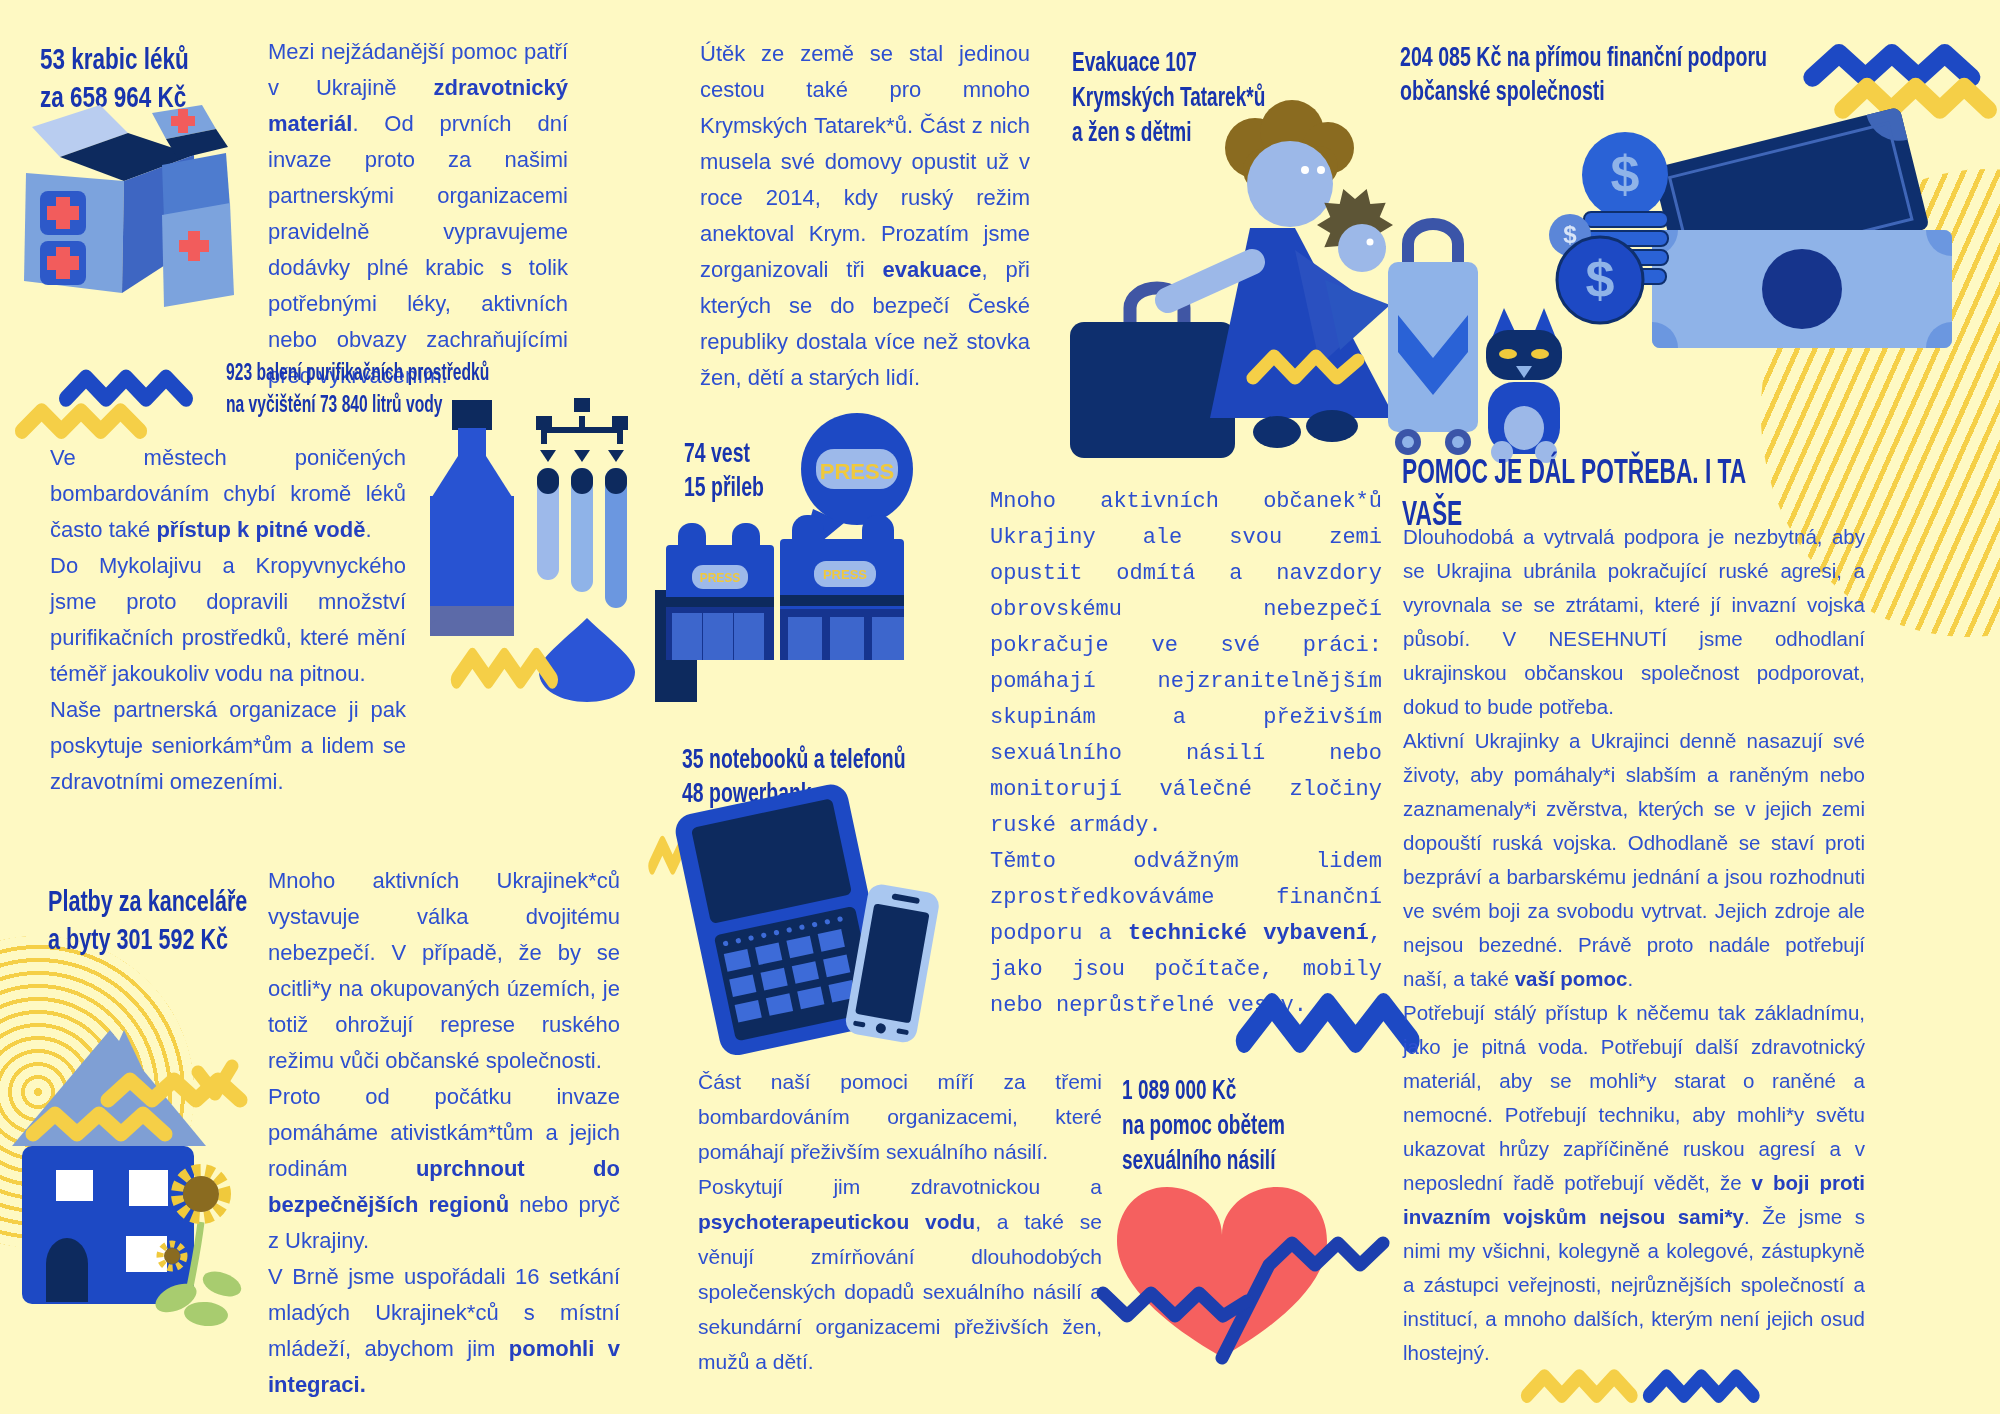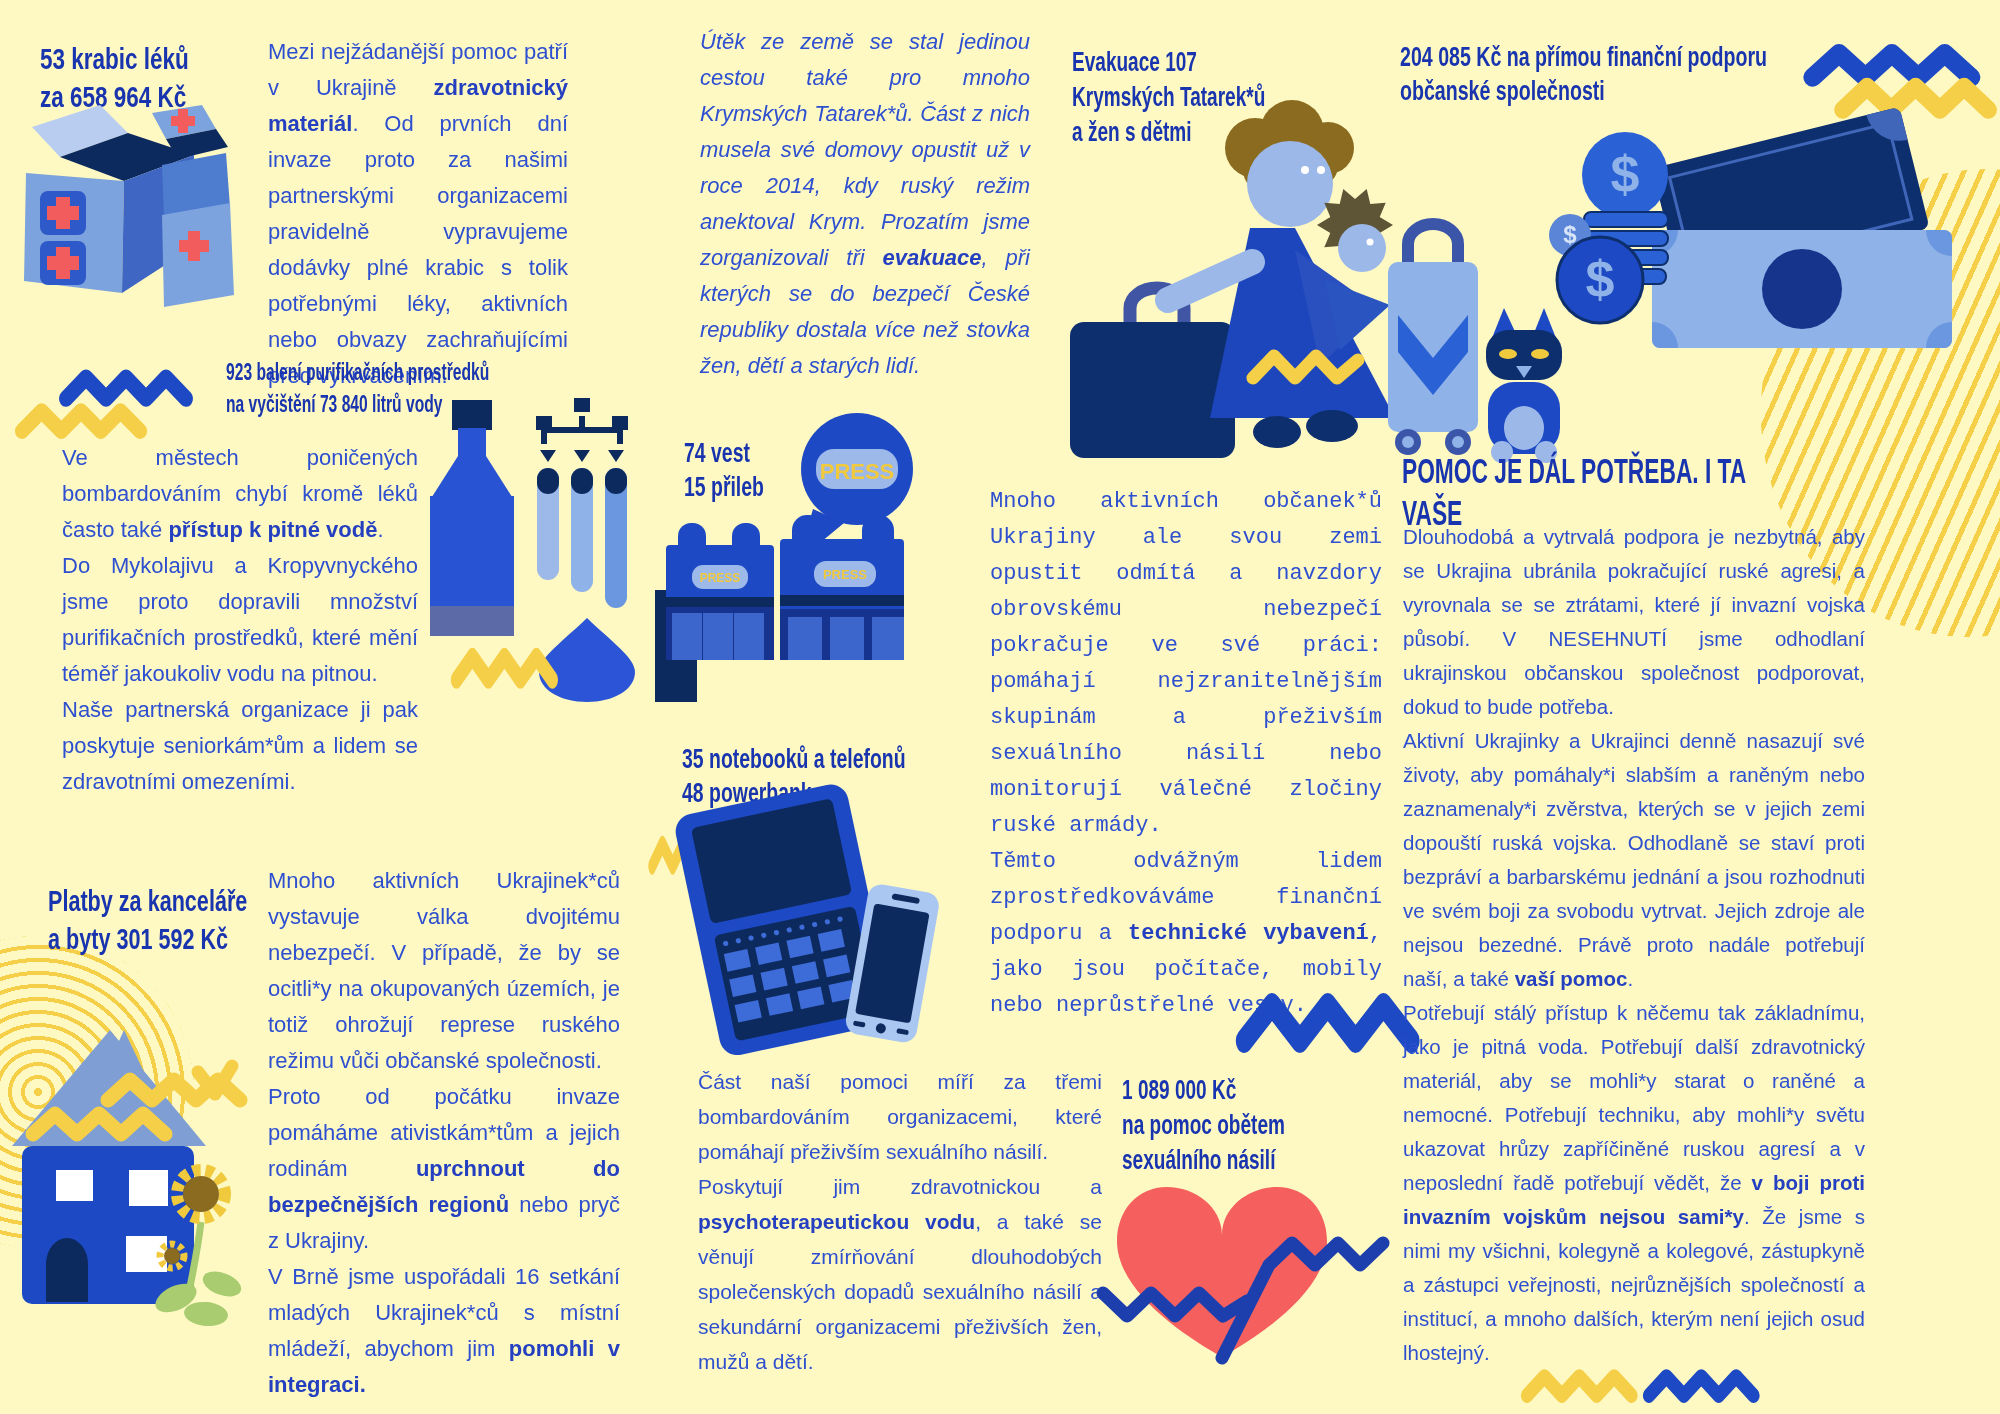--- a/index.html
+++ b/index.html
@@ -56,21 +56,21 @@
   <svg class="zz" style="left:58px;top:366px;color:#1d49c4;" width="140" height="42" viewBox="0 0 140 36" preserveAspectRatio="none">
     <polyline points="8,28 28,10 48,28 68,10 88,28 108,10 128,28" fill="none" stroke="currentColor" stroke-width="14" stroke-linecap="round" stroke-linejoin="round"></polyline>
   </svg>
   <svg class="zz" style="left:14px;top:400px;color:#f5cf47;" width="138" height="40" viewBox="0 0 140 36" preserveAspectRatio="none">
     <polyline points="8,28 28,10 48,28 68,10 88,28 108,10 128,28" fill="none" stroke="currentColor" stroke-width="14" stroke-linecap="round" stroke-linejoin="round"></polyline>
   </svg>
 
   <div class="stat" style="left:226px;top:356px;font-size:23px;line-height:32px;transform:scaleX(.68);">923 balení purifikačních prostředků
 na vyčištění 73 840 litrů vody</div>
 
-  <div class="para" style="left:50px;top:440px;width:356px;margin-left:12px;"><span>Ve městech poničených bombardováním chybí kromě léků často také </span><b>přístup k pitné vodě</b><span>.
+  <div class="para" style="left:50px;top:440px;width:356px;"><span>Ve městech poničených bombardováním chybí kromě léků často také </span><b>přístup k pitné vodě</b><span>.
 Do Mykolajivu a Kropyvnyckého jsme proto dopravili množství purifikačních prostředků, které mění téměř jakoukoliv vodu na pitnou.
 Naše partnerská organizace ji pak poskytuje seniorkám*ům a lidem se zdravotními omezeními.</span></div>
 
   <svg class="abs" style="left:422px;top:390px;" width="290" height="315" viewBox="0 0 290 315">
     <rect x="30" y="10" width="40" height="30" fill="#0d2a5e"></rect>
     <rect x="36" y="38" width="28" height="30" fill="#2853d2"></rect>
     <polygon points="36,66 64,66 92,110 8,110" fill="#2853d2"></polygon>
     <rect x="8" y="106" width="84" height="130" fill="#2853d2"></rect>
     <rect x="8" y="216" width="84" height="30" fill="#5c6aa8"></rect>
     <rect x="8" y="230" width="84" height="16" rx="8" fill="#5c6aa8"></rect>
@@ -117,21 +117,21 @@
     <path d="M201,200 C198,225 194,245 190,265" stroke="#a8cc6f" stroke-width="7" fill="none"></path>
     <ellipse cx="176" cy="276" rx="22" ry="12" fill="#a8cc6f" transform="rotate(-25 176 276)"></ellipse>
     <ellipse cx="222" cy="262" rx="20" ry="11" fill="#a8cc6f" transform="rotate(20 222 262)"></ellipse>
     <ellipse cx="206" cy="292" rx="22" ry="12" fill="#a8cc6f" transform="rotate(5 206 292)"></ellipse>
     <circle cx="201" cy="172" r="24" fill="none" stroke="#f0c93c" stroke-width="12" stroke-dasharray="8 5"></circle>
     <circle cx="201" cy="172" r="18" fill="#8a6b20"></circle>
     <circle cx="172" cy="234" r="12" fill="none" stroke="#f0c93c" stroke-width="7" stroke-dasharray="5 4"></circle>
     <circle cx="172" cy="234" r="8" fill="#8a6b20"></circle>
   </svg>
 
-  <div class="para" style="left:700px;top:24px;width:330px;font-style:italic;"><span>Útěk ze země se stal jedinou cestou také pro mnoho Krymských Tatarek*ů. Část z nich musela své domovy opustit už v roce 2014, kdy ruský režim anektoval Krym. Prozatím jsme zorganizovali tři </span><b>evakuace</b><span>, při kterých se do bezpečí České republiky dostala více než stovka žen, dětí a starých lidí.</span></div>
+  <div class="para" style="left:700px;top:36px;width:330px;"><span>Útěk ze země se stal jedinou cestou také pro mnoho Krymských Tatarek*ů. Část z nich musela své domovy opustit už v roce 2014, kdy ruský režim anektoval Krym. Prozatím jsme zorganizovali tři </span><b>evakuace</b><span>, při kterých se do bezpečí České republiky dostala více než stovka žen, dětí a starých lidí.</span></div>
 
   <div class="stat" style="left:684px;top:436px;font-size:27px;line-height:34px;transform:scaleX(.72);">74 vest
 15 přileb</div>
 
   <svg class="abs" style="left:658px;top:413px;" width="262" height="252" viewBox="0 0 262 252">
     <polygon points="155,96 140,148 186,110" fill="#1d49c4"></polygon>
     <circle cx="199" cy="56" r="56" fill="#1d49c4"></circle>
     <rect x="158" y="36" width="82" height="40" rx="18" fill="#9db9ea"></rect>
     <text x="199" y="66" font-size="22" fill="#f0c93c" text-anchor="middle">PRESS</text>
     <rect x="20" y="110" width="28" height="44" rx="13" fill="#1d49c4"></rect>

